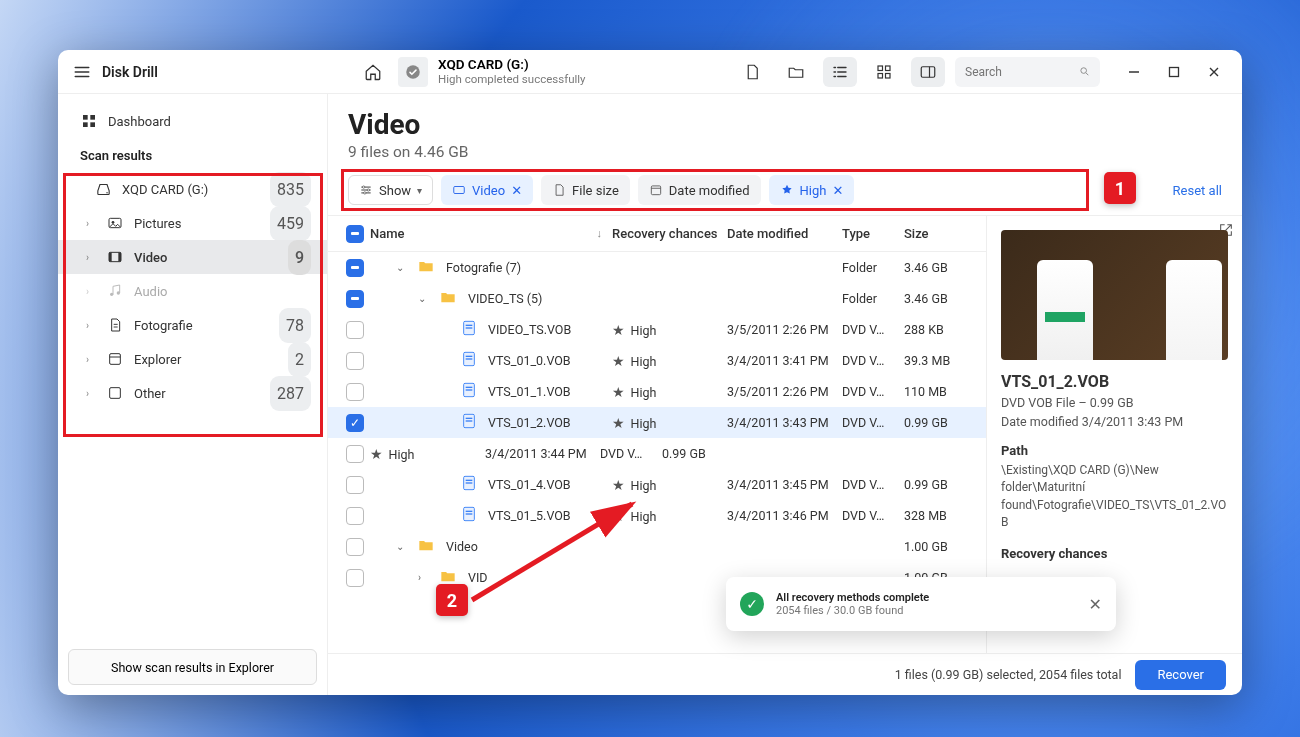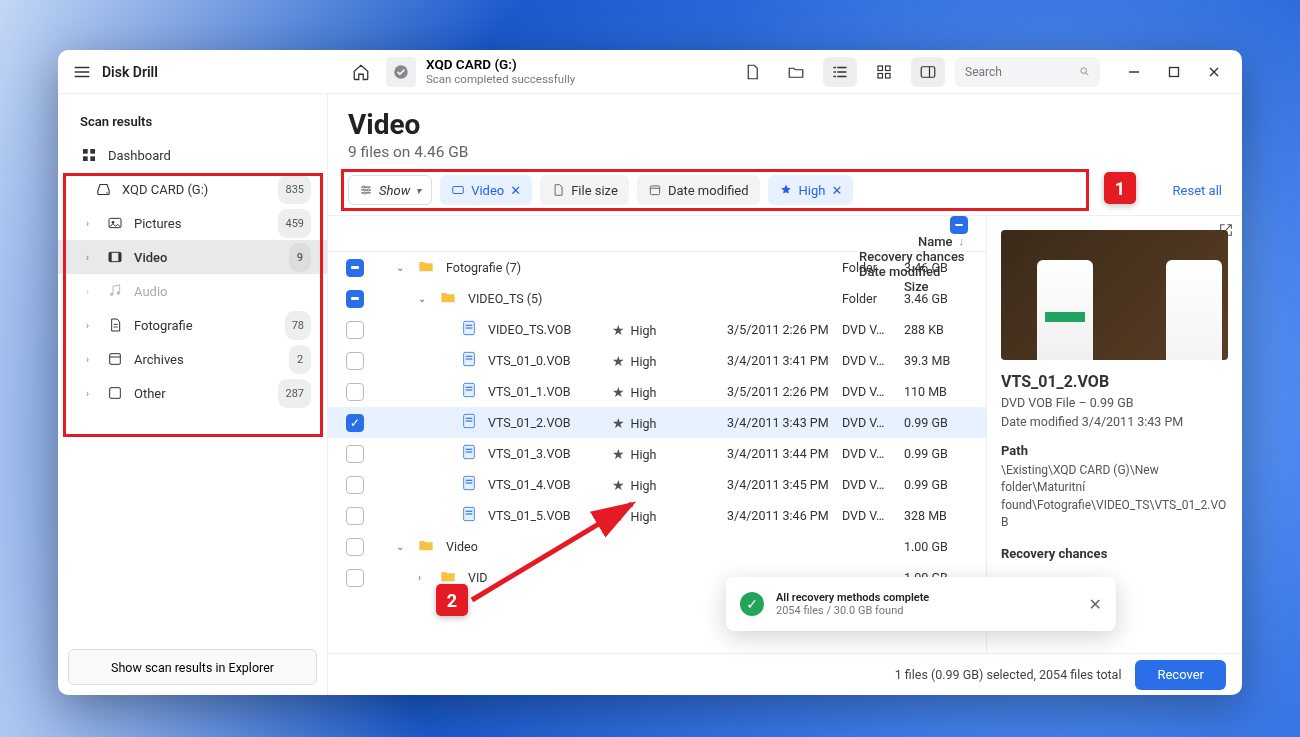--- a/index.html
+++ b/index.html
@@ -1,21 +1,21 @@
 <!DOCTYPE html>
 <html><head>
 <meta charset="utf-8">
 <style>
 * { box-sizing: border-box; margin: 0; padding: 0; font-family: -apple-system, "Segoe UI", Roboto, Arial, sans-serif; }
 body { width: 1300px; height: 737px; overflow: hidden; background: radial-gradient(circle at 80% 60%, #6ea8ff 0%, #3b7ae8 30%, #1a5acc 60%, #c4d7f5 100%); position: relative; }
 .desktop-bloom { position: absolute; width: 800px; height: 800px; border-radius: 50%; background: radial-gradient(circle, rgba(255,255,255,.35), rgba(130,180,255,.15) 40%, transparent 70%); right: -150px; top: -150px; filter: blur(2px); }
 
 .window { position: absolute; left: 58px; top: 50px; width: 1184px; height: 645px; background: #fff; border-radius: 10px; box-shadow: 0 12px 48px rgba(0,0,0,.35); display: flex; flex-direction: column; overflow: hidden; }
 
-.titlebar { display: flex; align-items: center; height: 44px; padding: 0 10px; gap: 8px; border-bottom: 1px solid #eee; flex-shrink: 0; }
+.titlebar { display: flex; align-items: center; height: 44px; padding: 0 10px; gap: 20px; border-bottom: 1px solid #eee; flex-shrink: 0; }
 .hamburger { width: 28px; height: 28px; display: flex; align-items: center; justify-content: center; cursor: pointer; border-radius: 4px; }
 .hamburger svg, .icon-svg { width: 18px; height: 18px; }
 .app-title { font-weight: 600; font-size: 14px; color: #222; margin-left: 6px; margin-right: 18px; }
 .tb-left { width: 270px; display: flex; align-items: center; }
 .tb-main { display: flex; align-items: center; flex: 1; gap: 10px; }
 .tb-home, .tb-status-icon { width: 30px; height: 30px; display: flex; align-items: center; justify-content: center; border-radius: 4px; cursor: pointer; }
 .tb-status-icon { background: #eef0f2; }
 .tb-pathblock { display: flex; flex-direction: column; line-height: 1.15; }
 .tb-path-title { font-weight: 600; font-size: 13.5px; }
 .tb-path-sub { font-size: 11.5px; color: #7a7a7a; }
@@ -28,42 +28,42 @@
 .win-btn { width: 36px; height: 30px; display: flex; align-items: center; justify-content: center; border-radius: 4px; cursor: pointer; }
 
 .body { flex: 1; display: flex; overflow: hidden; }
 .sidebar { width: 270px; border-right: 1px solid #eee; display: flex; flex-direction: column; padding-top: 10px; position: relative; }
 .side-item { display: flex; align-items: center; height: 34px; padding: 0 16px 0 28px; font-size: 13px; color: #333; cursor: pointer; gap: 10px; position: relative; }
 .side-item .chev { width: 10px; color: #888; font-size: 10px; }
 .side-item.header { font-weight: 600; color: #222; padding-left: 22px; }
 .side-item.top-level { padding-left: 22px; font-size: 13px; }
 .side-item.active { background: #e8e9eb; font-weight:500; }
 .side-item .ico { width: 18px; display: flex; align-items: center; justify-content: center; }
-.side-count { margin-left: auto; font-size: 11px; color: #555; background: #eceef0; border-radius: 9px; padding: 8px 7px; min-width: 22px; text-align: center; }
+.side-count { margin-left: auto; font-size: 16px; color: #555; background: #eceef0; border-radius: 9px; padding: 8px 7px; min-width: 22px; text-align: center; }
 .side-item.active .side-count { background:#ddd; }
 .side-redbox { position: absolute; left: 5px; top: 79px; width: 260px; height: 264px; border: 3px solid #e41b23; z-index: 5; pointer-events: none; }
 .foot-btn { margin: auto 10px 10px 10px; height: 36px; border: 1px solid #ddd; border-radius: 6px; background: #fafafa; font-size: 12.5px; cursor: pointer; }
 
 .main { flex: 1; display: flex; flex-direction: column; overflow: hidden; position: relative; }
 .hdr { padding: 14px 20px 0 20px; }
 .hdr-title { font-size: 28px; font-weight: 700; color: #222; }
 .hdr-sub { font-size: 15.5px; color: #666; margin-top: 2px; }
 .filterbar { display: flex; align-items: center; gap: 8px; padding: 14px 20px 10px 20px; position: relative; }
 .chip { height: 30px; border-radius: 6px; display: flex; align-items: center; padding: 0 10px; font-size: 13px; gap: 6px; cursor: pointer; background: #f2f3f5; color: #333; border: 1px solid transparent;}
-.chip.show { background: #fff; border: 1px solid #ddd; font-style: italic; }
+.chip.show { background: #fff; border: 1px solid #ddd; }
 .chip.blue { background: #e7f1ff; color: #2563eb; }
 .chip .x { color: #2563eb; font-weight: 400; }
 .reset { margin-left: auto; color: #2a6fe7; font-size: 13px; cursor: pointer; }
 .filter-redbox { position: absolute; left: 13px; top: 8px; width: 748px; height: 42px; border: 3px solid #e41b23; pointer-events: none; }
 .badge-num { position: absolute; display: flex; align-items: center; justify-content: center; color: #fff; background: #e41b23; border-radius: 5px; font-weight: 700; box-shadow: 0 2px 6px rgba(0,0,0,.25); }
 .badge1 { left: 776px; top: 11px; width: 32px; height: 32px; font-size: 18px; }
 
 .content-split { flex: 1; display: flex; overflow: hidden; border-top: 1px solid #eee; }
 .list { flex: 1; overflow: auto; font-size: 13px; }
-.list-head { display: flex; align-items: flex-end; height: 36px; padding: 0 12px; border-bottom: 1px solid #eee; color: #333; font-weight: 500; font-size: 13px; position: sticky; top: 0; background: #fff; flex-direction: column; }
+.list-head { display: flex; align-items: center; height: 36px; padding: 0 12px; border-bottom: 1px solid #eee; color: #333; font-weight: 500; font-size: 13px; position: sticky; top: 0; background: #fff; }
 .col-check { width: 30px; display: flex; align-items: center; justify-content: center; }
 .col-name { flex: 1.65; display: flex; align-items: center; gap: 6px; }
 .col-rec { width: 115px; }
 .col-date { width: 115px; }
 .col-type { width: 62px; white-space: nowrap; overflow: hidden; text-overflow: ellipsis; }
 .col-size { width: 70px; }
 .row { display: flex; align-items: center; height: 31px; padding: 0 12px; border-bottom: 0; }
 .row.sel { background: #e7f1ff; }
 .row .cell { font-size: 12.5px; color: #333; }
 .checkbox { width: 18px; height: 18px; border: 1.5px solid #bbb; border-radius: 4px; display: flex; align-items: center; justify-content: center; background: #fff; cursor: pointer; }
@@ -123,21 +123,21 @@
           </svg>
       </div>
       <div class="tb-status-icon">
         <svg class="icon-svg" viewBox="0 0 24 24">
             <circle cx="12" cy="12" r="9" fill="#888"></circle>
             <path d="M8 12.5l2.5 2.5L16 9.5" stroke="#fff" stroke-width="2" fill="none" stroke-linecap="round"></path>
           </svg>
       </div>
       <div class="tb-pathblock">
         <span class="tb-path-title">XQD CARD (G:)</span>
-        <span class="tb-path-sub">Scan completed successfully</span>
+        <span class="tb-path-sub">High completed successfully</span>
       </div>
       <div class="tb-spacer"></div>
       <div class="tb-iconbtn">
           <svg class="icon-svg" viewBox="0 0 24 24">
             <path d="M7 3h8l4 4v14H7z" fill="none" stroke="#333" stroke-width="1.6"></path>
           </svg>
         </div>
       <div class="tb-iconbtn">
           <svg class="icon-svg" viewBox="0 0 24 24">
             <path d="M3 7h6l2 2h10v10H3z" fill="none" stroke="#333" stroke-width="1.6"></path>
@@ -186,34 +186,34 @@
             </svg>
           </div>
       </div>
     </div>
   </div>
 
   <div class="body">
 
     <div class="sidebar">
       <div class="side-redbox"></div>
-      <div class="side-item header">
-        <span>Scan results</span>
-      </div>
       <div class="side-item top-level">
         <span class="ico">
             <svg width="16" height="16" viewBox="0 0 24 24">
               <rect x="3" y="3" width="7" height="7" fill="#333"></rect>
               <rect x="14" y="3" width="7" height="7" fill="#333"></rect>
               <rect x="3" y="14" width="7" height="7" fill="#333"></rect>
               <rect x="14" y="14" width="7" height="7" fill="#333"></rect>
             </svg>
           </span>
         <span>Dashboard</span>
       </div>
+      <div class="side-item header">
+        <span>Scan results</span>
+      </div>
 
       <div class="side-item" style="padding-left:36px">
         <span class="ico">
             <svg width="17" height="17" viewBox="0 0 24 24">
               <path d="M4 14l3-9h10l3 9v4a1 1 0 0 1-1 1H5a1 1 0 0 1-1-1z" fill="none" stroke="#333" stroke-width="1.6"></path>
               <circle cx="17" cy="16.5" r="1" fill="#333"></circle>
             </svg>
           </span>
         <span>XQD CARD (G:)</span>
         <span class="side-count">835</span>
@@ -266,21 +266,21 @@
         <span class="side-count">78</span>
       </div>
       <div class="side-item">
         <span class="chev">›</span>
         <span class="ico">
             <svg width="16" height="16" viewBox="0 0 24 24">
               <rect x="4" y="4" width="16" height="16" rx="2" fill="none" stroke="#333" stroke-width="1.5"></rect>
               <line x1="4" y1="9" x2="20" y2="9" stroke="#333" stroke-width="1.5"></line>
             </svg>
           </span>
-        <span>Archives</span>
+        <span>Explorer</span>
         <span class="side-count">2</span>
       </div>
       <div class="side-item">
         <span class="chev">›</span>
         <span class="ico">
             <svg width="16" height="16" viewBox="0 0 24 24">
               <rect x="4" y="4" width="16" height="16" rx="2" fill="none" stroke="#333" stroke-width="1.5"></rect>
             </svg>
           </span>
         <span>Other</span>
@@ -460,30 +460,20 @@
                   <span>VTS_01_2.VOB</span>
                 </div>
                 <div class="col-rec cell"><span class="star">★</span><span>High</span></div>
                 <div class="col-date cell">3/4/2011 3:43 PM</div>
                 <div class="col-type cell">DVD V…</div>
                 <div class="col-size cell">0.99 GB</div>
               </div>
               <div class="row">
                 <div class="col-check">
                   <div class="checkbox"></div>
-                </div>
-                <div class="col-name cell">
-                  <span class="tree-indent" style="width:64px"></span>
-                  <span class="expander"></span>
-                  <span style="margin:0 6px 0 4px"><svg width="14" height="16" viewBox="0 0 20 24">
-                      <rect x="2" y="2" width="16" height="20" rx="2" fill="#e8f0fe" stroke="#3b82f6" stroke-width="1.4"></rect>
-                      <rect x="5" y="7" width="10" height="2" fill="#3b82f6"></rect>
-                      <rect x="5" y="11" width="10" height="2" fill="#3b82f6"></rect>
-                    </svg></span>
-                  <span>VTS_01_3.VOB</span>
                 </div>
                 <div class="col-rec cell"><span class="star">★</span><span>High</span></div>
                 <div class="col-date cell">3/4/2011 3:44 PM</div>
                 <div class="col-type cell">DVD V…</div>
                 <div class="col-size cell">0.99 GB</div>
               </div>
               <div class="row">
                 <div class="col-check">
                   <div class="checkbox"></div>
                 </div>

